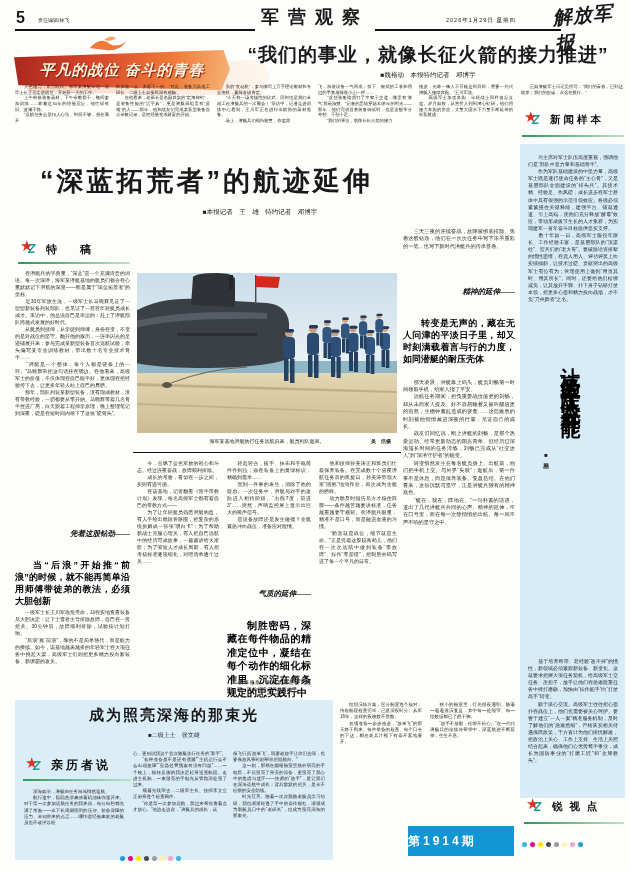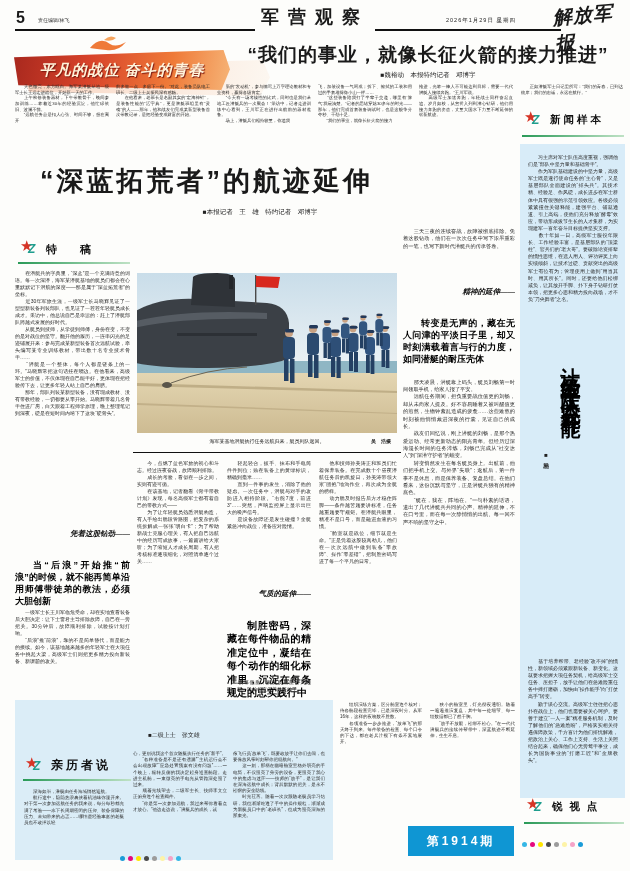--- a/index.html
+++ b/index.html
@@ -80,21 +80,21 @@
   .bl-byline{left:15px;top:731px;width:318px;text-align:center;font-size:6px;color:#222;}
   .ql-head{left:25px;top:757px;}
   .ql-head .label{font-size:12px;letter-spacing:3px;}
   .ql-line{left:23px;top:779px;width:108px;}
   .bcolA{left:24px;top:789px;width:100px;height:56px;font-size:4.5px;line-height:1.38;}
   .bcolB{left:133px;top:751px;width:94px;height:100px;font-size:4.5px;line-height:1.38;}
   .bcolC{left:233px;top:751px;width:92px;height:100px;font-size:4.5px;line-height:1.38;}
   .bcolD{left:340px;top:702px;width:82px;height:118px;font-size:4.5px;line-height:1.38;}
   .bcolE{left:430px;top:702px;width:85px;height:118px;font-size:4.5px;line-height:1.38;}
   .issue{left:408px;top:826px;width:106px;height:30px;background:#0f96d3;color:#fff;
-         text-align:center;line-height:30px;font-size:12px;font-weight:800;letter-spacing:3px;}
+         text-align:left;line-height:30px;font-size:12px;font-weight:800;letter-spacing:3px;}
   .dots span{display:inline-block;width:5px;height:5px;border-radius:50%;margin-right:3px;}
   .d1{background:#1b9cd8;}.d2{background:#e5097f;}.d3{background:#ffe600;}.d4{background:#4a4a4a;}
   .d5{background:#9c9c9c;}.d6{background:#fdf3a7;}.d7{background:#f5a3c7;}.d8{background:#36b7e6;}
   .dots-left{left:120px;top:847px;}
   .dots-right{left:522px;top:833px;}
 </style>
 </head>
 <body>
 
 <div class="page">
@@ -313,20 +313,21 @@
         <span class="z">Z</span>
       </span>
     <span class="label">锐 视 点</span>
   </div>
   <div class="abs greenline rs-line"></div>
   <div class="abs dots dots-right">
     <span class="d8"></span><span class="d2"></span><span class="d3"></span><span class="d4"></span><span class="d5"></span><span class="d6"></span><span class="d7"></span><span class="d1"></span>
   </div>
 
   <div class="abs bl-box"></div>
+  <div class="abs bl-title">成为照亮深海的那束光</div>
   <div class="abs bl-byline">■二级上士　张文雄</div>
   <div class="abs sechead ql-head">
     <span class="starz">
         <span class="st">★</span>
         <span class="z">Z</span>
       </span>
     <span class="label">亲历者说</span>
   </div>
   <div class="abs greenline ql-line"></div>
   <div class="abs txt bcolA">　　深海如墨，潜艇由任务海域悄然返航。

